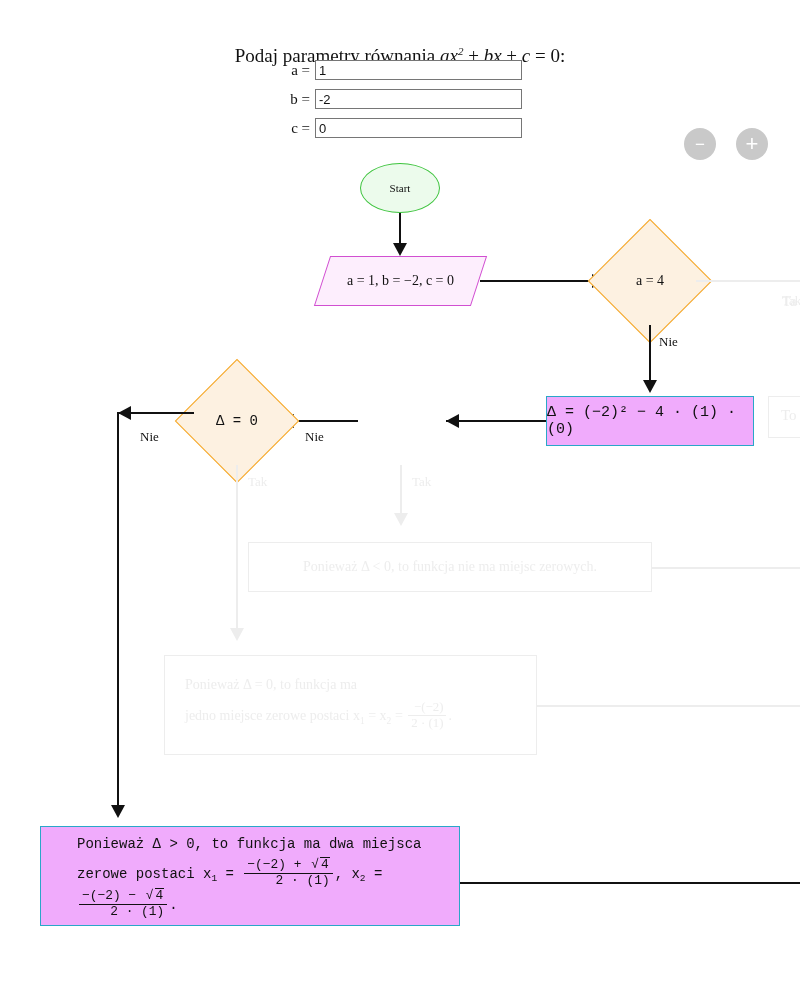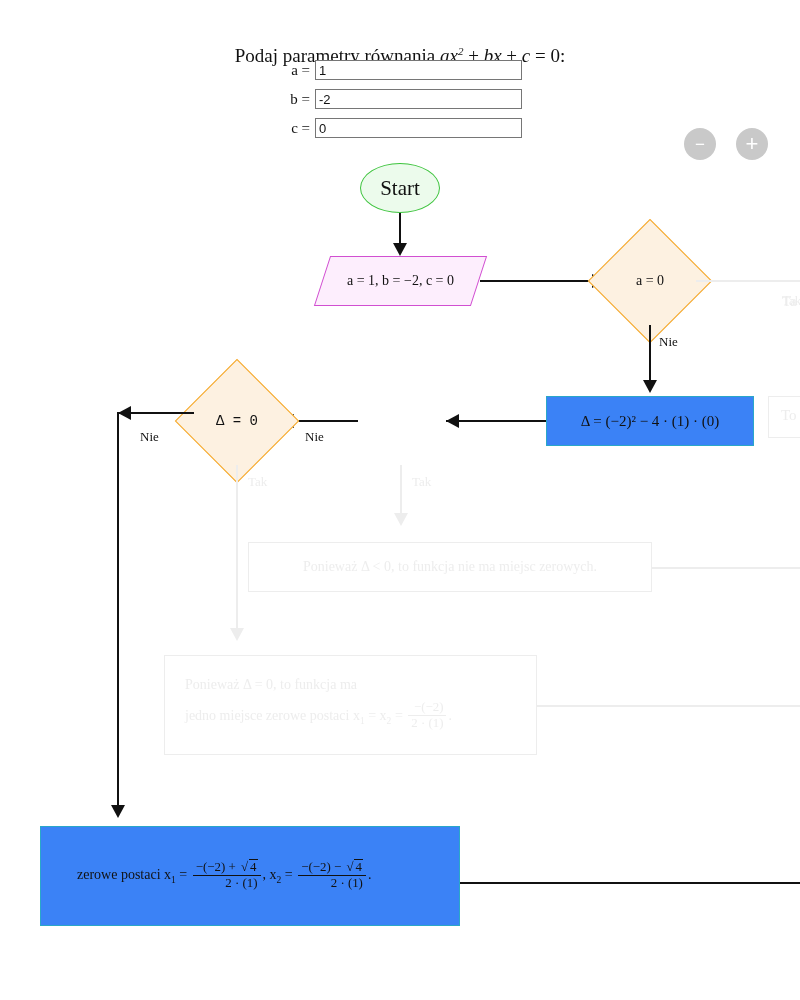--- a/index.html
+++ b/index.html
@@ -41,21 +41,21 @@
   }
   .zoom-btn.minus{left:684px;top:128px;font-size:17px;}
   .zoom-btn.plus{left:736px;top:128px;font-size:22px;}
 
   
   .node{position:absolute;box-sizing:border-box;}
 
   .ellipse{
     border:1.6px solid #3ec43e;background:#ecfbec;border-radius:50%;
     display:flex;align-items:center;justify-content:center;
-    font-size:21px;color:#111;
+    font-size:11px;color:#111;
   }
 
   .parallelogram{
     border:1.4px solid #d14fd1;background:#fdeefd;
     display:flex;align-items:center;justify-content:center;
     font-size:14px;color:#111;
     transform:skewX(-18deg);
   }
   .parallelogram > span{transform:skewX(18deg);white-space:nowrap;}
 
@@ -65,23 +65,23 @@
     border:1.4px solid #f5a623;background:#fdf1e1;
     transform:rotate(45deg);box-sizing:border-box;
   }
   .diamond-label{
     position:absolute;left:0;top:0;width:100%;height:100%;
     display:flex;align-items:center;justify-content:center;
     font-size:14px;color:#111;white-space:nowrap;
   }
 
   .rect{
-    border:1.4px solid #2aa7c8;background:#3b82f6;
-    display:flex;align-items:center;justify-content:center;
-    font-size:15px;color:#111;
+    border:1.4px solid #2aa7c8;background:#f0abfc;
+    display:flex;align-items:center;justify-content:center;
+    font-size:15px;color:#111;font-family:Liberation Mono, monospace;
   }
   .rect.result{
     justify-content:flex-start;align-items:center;
     padding:8px 16px;font-size:14px;line-height:1.9;
   }
 
   
   .faded{opacity:1;}
   .ghost-text{color:#ededed;}
 
@@ -145,21 +145,21 @@
 
   <div class="node parallelogram" style="left:322px;top:256px;width:157px;height:50px;">
     <span>a = 1, b = −2, c = 0</span>
   </div>
 
   <div class="line h" style="left:480px;top:280px;width:125px;"></div>
   <div class="arrow right" style="left:592px;top:274px;"></div>
 
   <div class="diamond-wrap" style="left:606px;top:237px;width:88px;height:88px;">
     <div class="diamond"></div>
-    <div class="diamond-label">a = 0</div>
+    <div class="diamond-label">a = 4</div>
   </div>
 
   <div class="line h ghost" style="left:696px;top:280px;width:104px;"></div>
   <div class="edge-label ghost" style="left:782px;top:293px;">Tak</div>
 
   <div class="line v" style="left:649px;top:325px;height:62px;"></div>
   <div class="arrow down" style="left:643px;top:380px;"></div>
   <div class="edge-label" style="left:659px;top:334px;">Nie</div>
 
   <div class="node rect-ghost faded" style="left:768px;top:396px;width:60px;height:42px;border:1.4px solid #ededed;background:#ffffff;">
@@ -209,20 +209,21 @@
       <div>Ponieważ Δ = 0, to funkcja ma</div>
       <div>
         <span>jedno miejsce zerowe postaci x</span><span class="sub">1</span><span> = x</span><span class="sub">2</span><span> = </span><span class="frac"><span class="num">−(−2)</span><span class="den">2 · (1)</span></span><span>.</span>
       </div>
     </div>
   </div>
   <div class="line h ghost" style="left:537px;top:705px;width:263px;"></div>
 
   <div class="node rect result" style="left:40px;top:826px;width:420px;height:100px;">
     <div style="width:100%;">
+      <div style="padding-left:20px;">Ponieważ Δ &gt; 0, to funkcja ma dwa miejsca</div>
       <div style="padding-left:20px;">
         <span>zerowe postaci x</span><span class="sub">1</span><span> = </span><span class="frac"><span class="num"><span>−(−2) + </span><span class="sqrt">√<span class="rad">4</span></span></span><span class="den">2 · (1)</span></span><span>, x</span><span class="sub">2</span><span> = </span><span class="frac"><span class="num"><span>−(−2) − </span><span class="sqrt">√<span class="rad">4</span></span></span><span class="den">2 · (1)</span></span><span>.</span>
       </div>
     </div>
   </div>
   <div class="line h" style="left:460px;top:882px;width:340px;"></div>
 
   <div class="edge-label ghost" style="left:782px;top:293px;font-size:15px;">Ta</div>
 
 </div>

